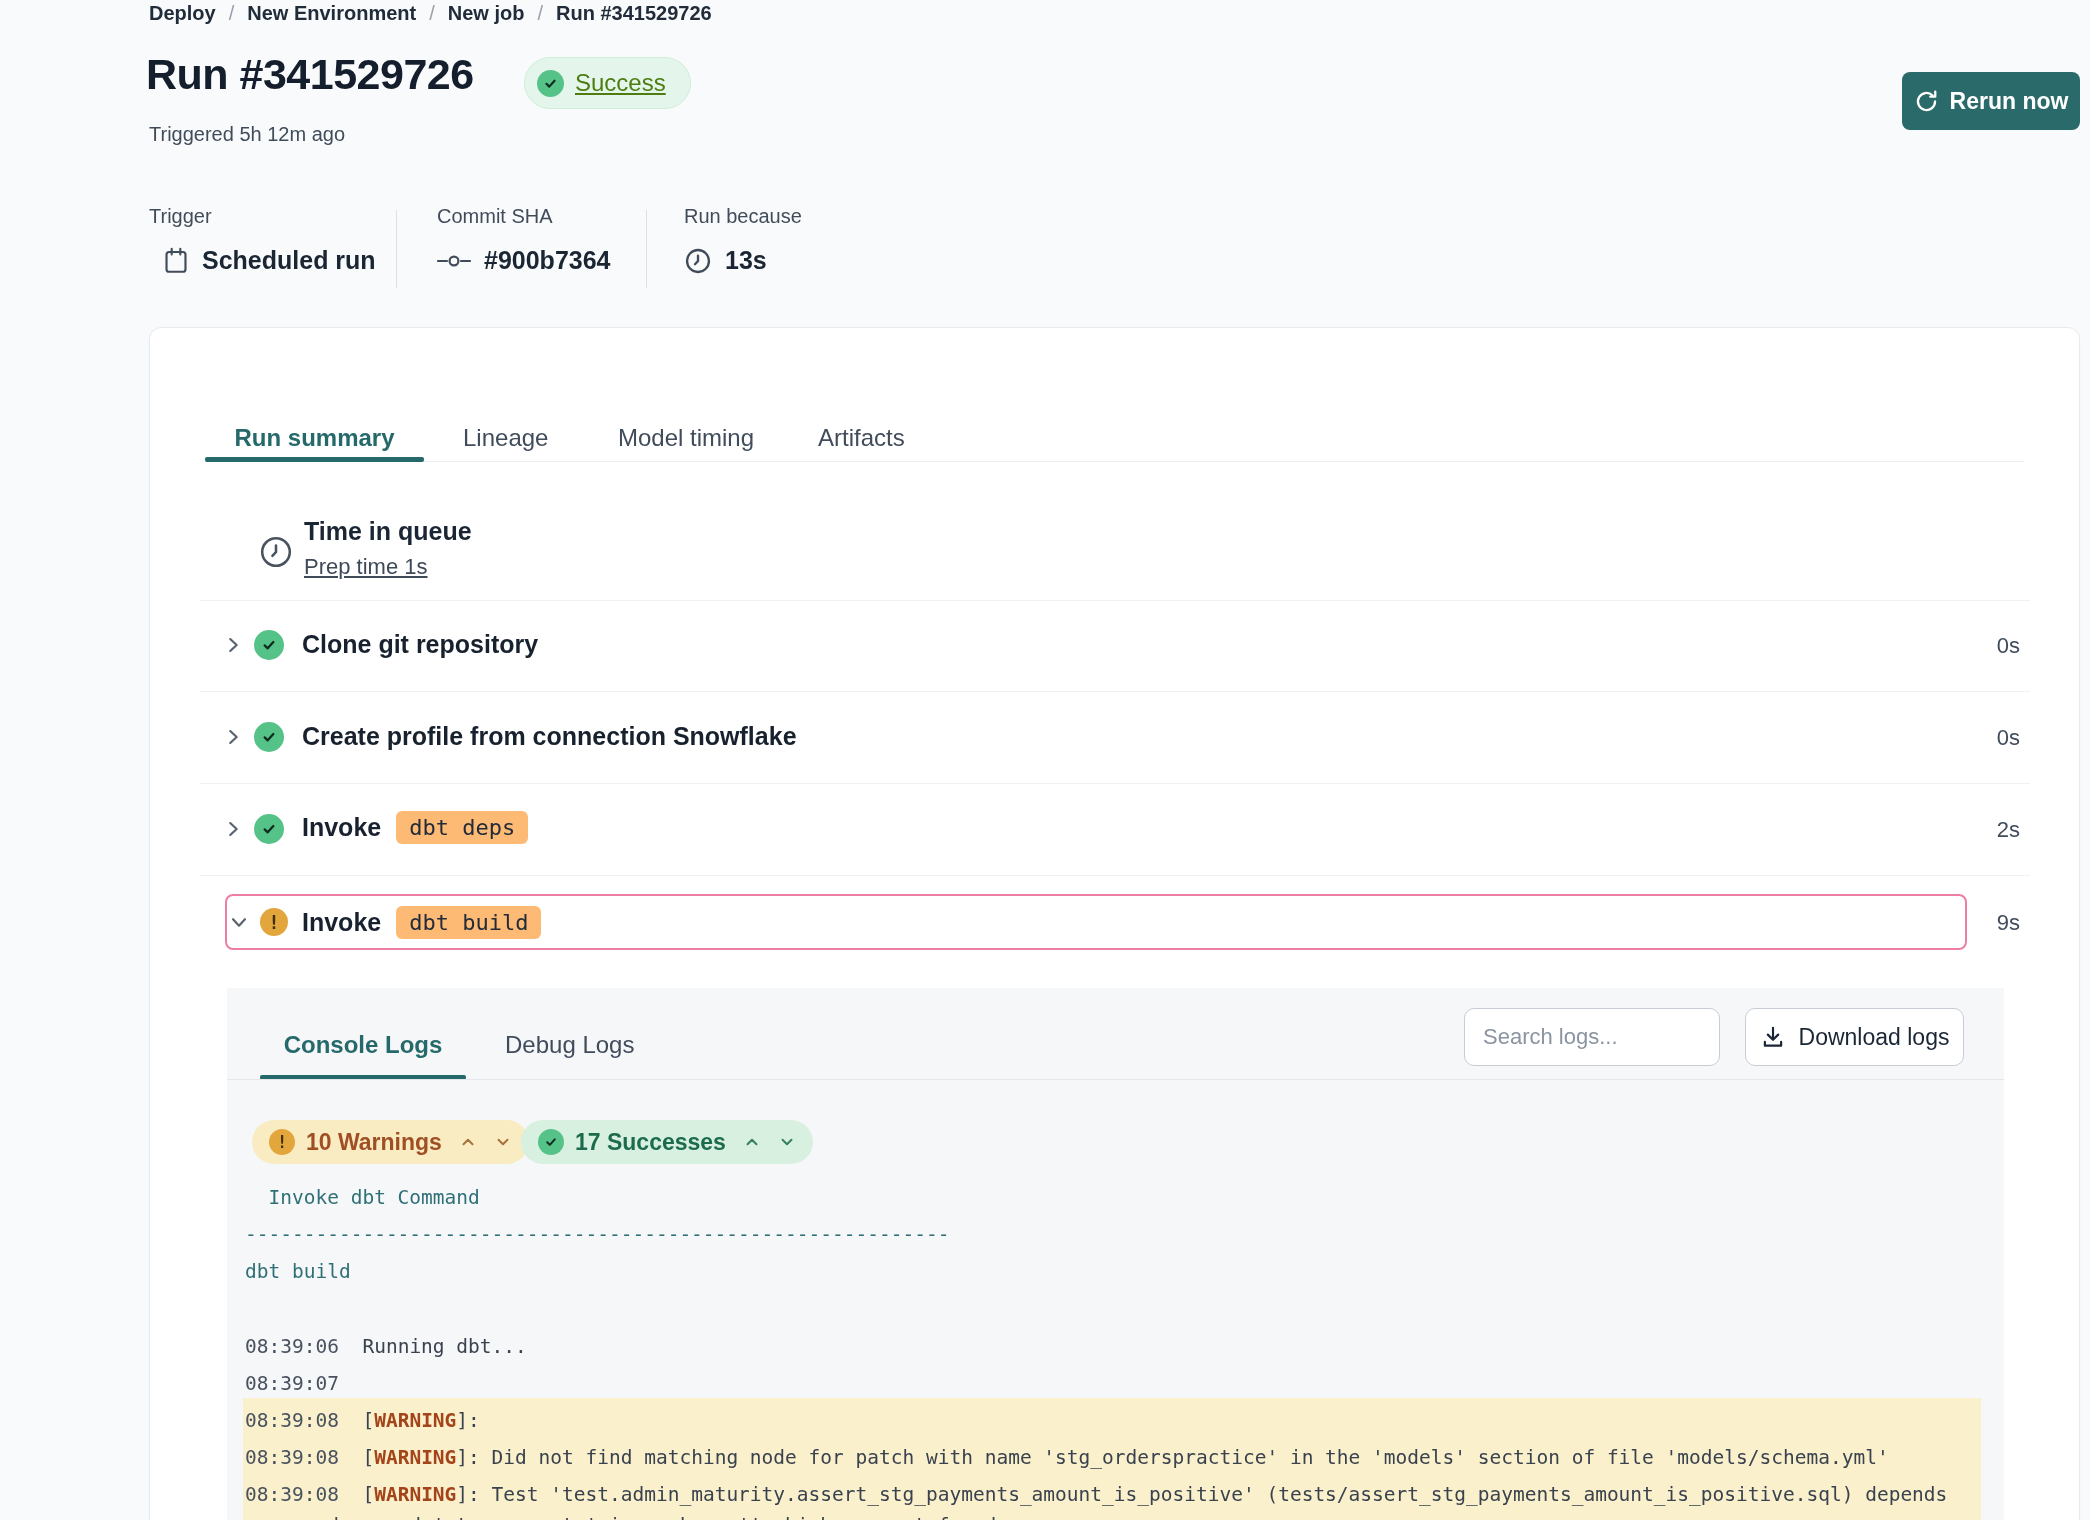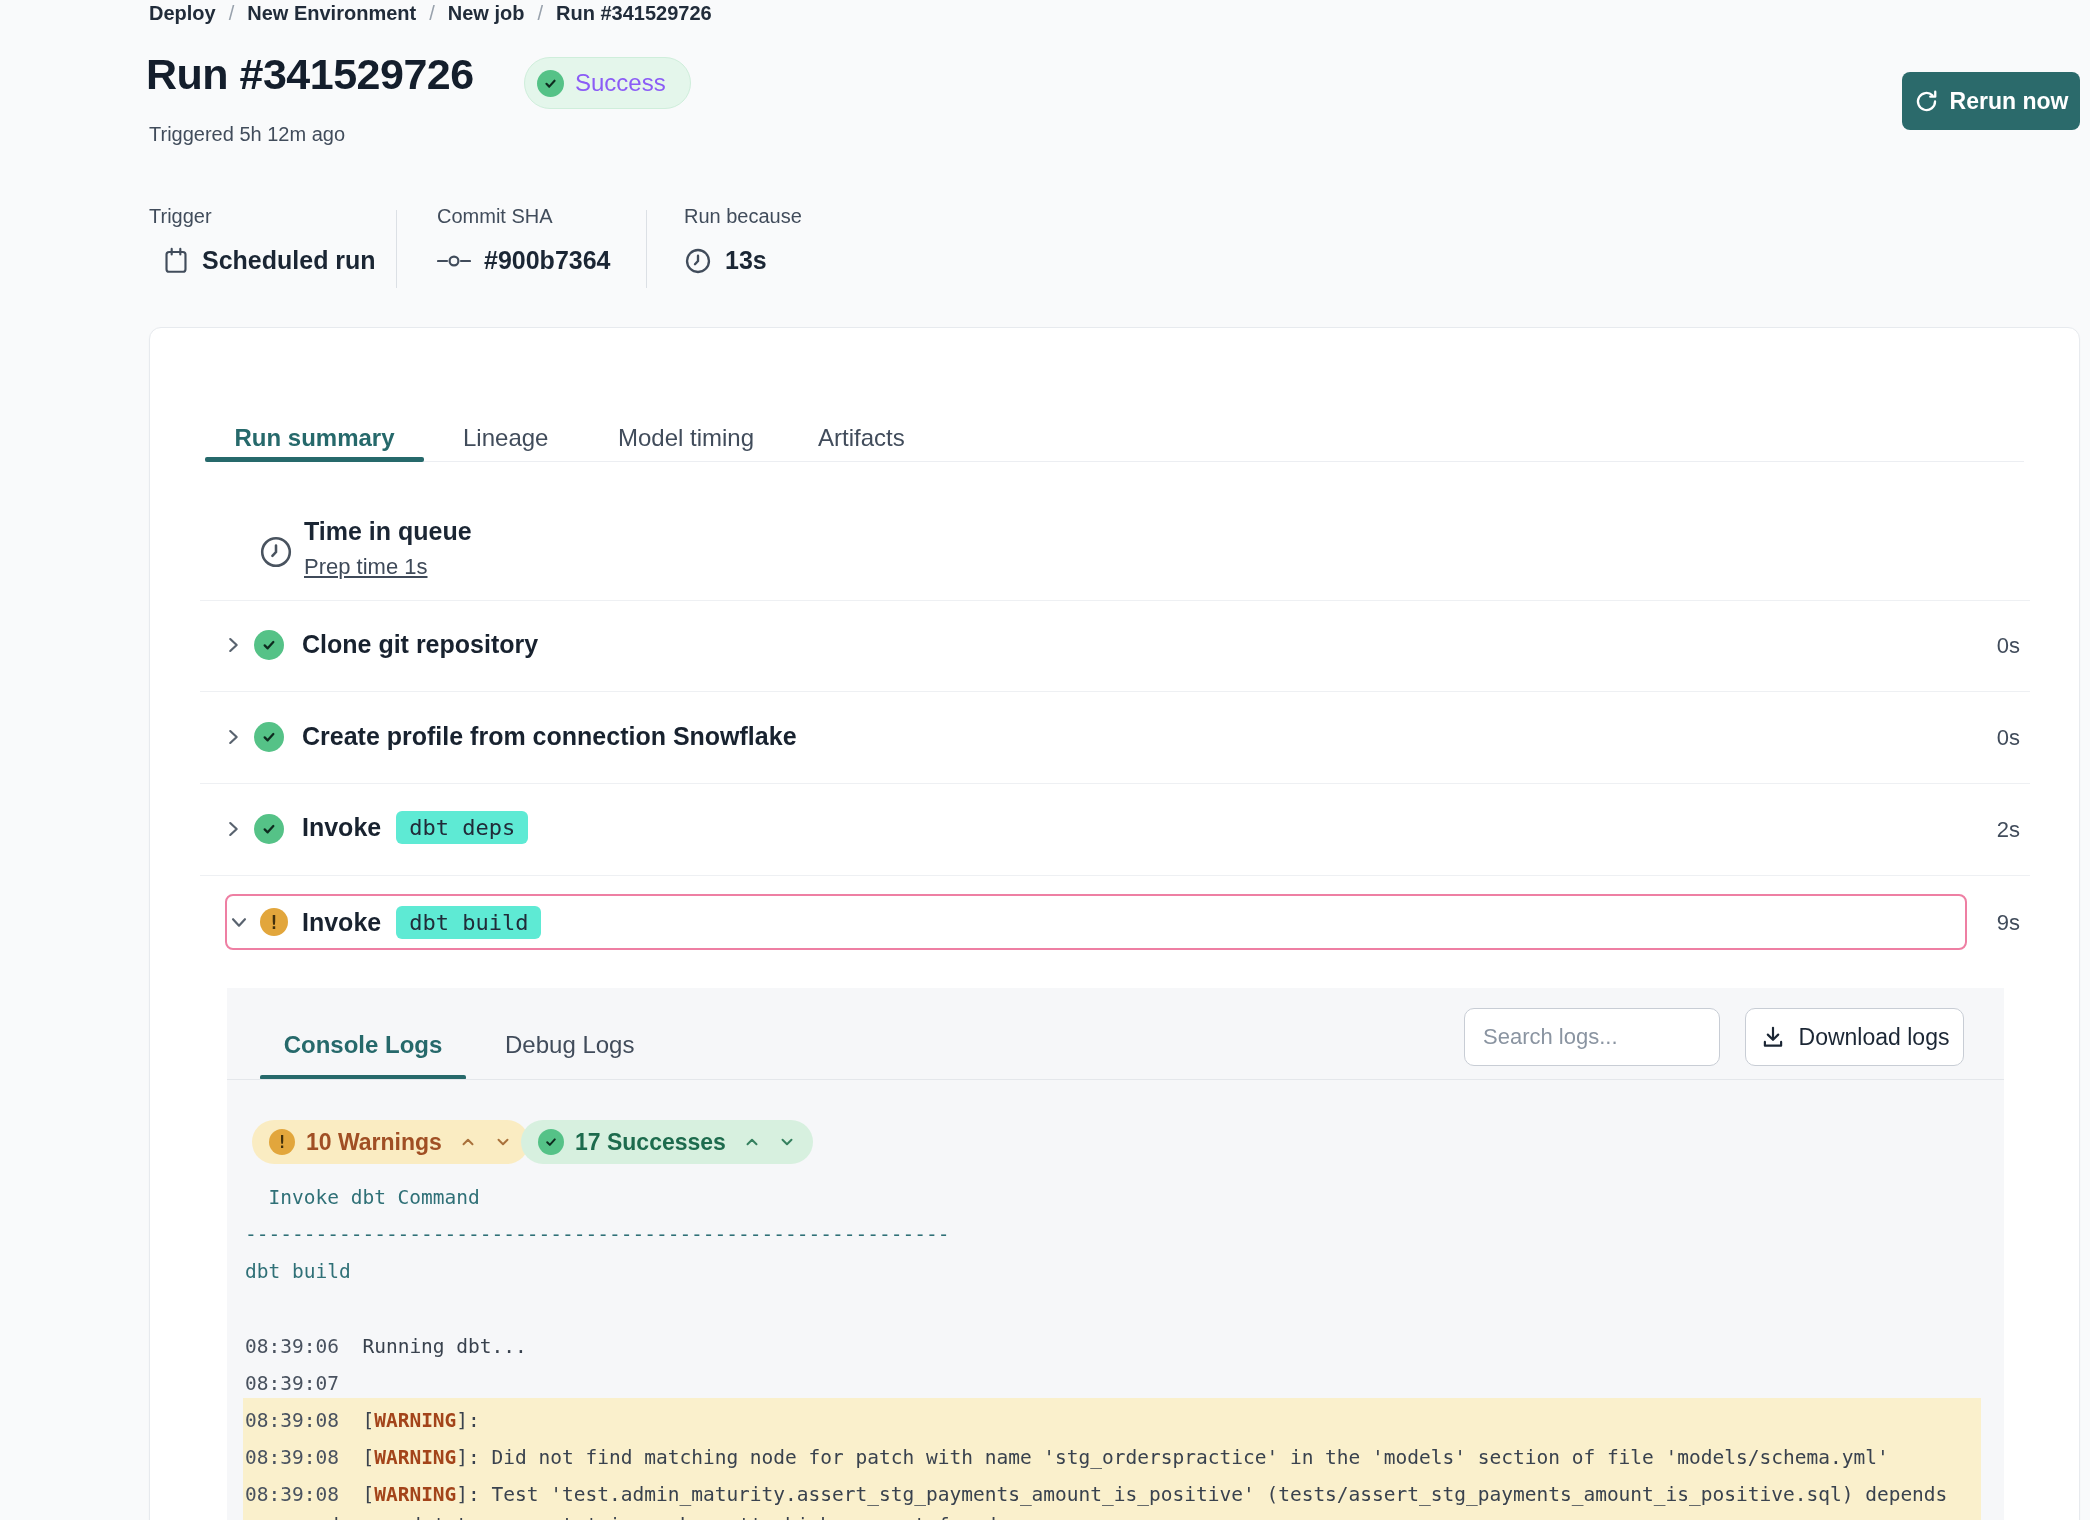--- a/index.html
+++ b/index.html
@@ -8,21 +8,21 @@
   .abs { position:absolute; }
   svg { display:block; }
 
   
   .breadcrumb { left:149px; top:2px; display:flex; gap:13px; font-size:20px; font-weight:700; color:#212C3A; align-items:center; }
   .crumb-sep { color:#98A1AC; font-weight:400; }
 
   
   .page-title { left:146px; top:50px; font-size:43px; font-weight:700; color:#141E2C; letter-spacing:-0.5px; }
   .status-badge { left:524px; top:57px; height:52px; border-radius:26px; background:#E4F6EB; border:1px solid #CFEEDB; display:flex; align-items:center; gap:11px; padding:0 24px 0 12px; }
-  .status-badge .txt { font-size:24px; color:#8b5cf6; font-weight:500; }
+  .status-badge .txt { font-size:24px; color:#4d7c0f; font-weight:500;text-decoration:underline; }
   .circle { border-radius:50%; display:flex; align-items:center; justify-content:center; }
   .c-green { background:#55C287; }
   .c-amber { background:#E2A63C; }
   .triggered { left:149px; top:123px; font-size:20px; color:#414C5B; }
   .rerun-btn { left:1902px; top:72px; width:178px; height:58px; background:#2B6A6B; border-radius:8px; display:flex; align-items:center; justify-content:center; gap:11px; color:#FFFFFF; font-size:23px; font-weight:600; cursor:pointer; }
 
   
   .meta-label { top:205px; font-size:20px; color:#414C5B; }
   .meta-value { top:246px; display:flex; align-items:center; gap:13px; font-size:25px; font-weight:600; color:#1B2634; }
   .meta-sep { top:210px; width:1px; height:78px; background:#DCE0E5; }
@@ -41,21 +41,21 @@
   .queue-icon { left:258px; top:534px; color:#49535F; }
   .queue-title { left:304px; top:517px; font-size:25px; font-weight:700; color:#1B2634; }
   .queue-link { left:304px; top:554px; font-size:22px; color:#3F4A59; text-decoration:underline; cursor:pointer; }
 
   .row-sep { left:200px; width:1830px; height:1px; background:#EEF0F3; }
 
   
   .step-chevron { left:222px; color:#59636F; }
   .step-circle { left:254px; width:30px; height:30px; }
   .step-label { left:302px; font-size:25px; font-weight:700; color:#18222F; display:flex; align-items:center; gap:15px; }
-  .cmd-chip { font-family:"DejaVu Sans Mono", monospace; font-weight:400; font-size:22px; background:#5eead4; border-radius:6px; padding:4px 13px; color:#212B39; }
+  .cmd-chip { font-family:"DejaVu Sans Mono", monospace; font-weight:400; font-size:22px; background:#fdba74; border-radius:6px; padding:4px 13px; color:#212B39; }
   .step-time { width:80px; left:1940px; text-align:right; font-size:22px; color:#414C5B; }
   .warn-box { left:225px; top:894px; width:1742px; height:56px; border:2px solid #EE7FA3; border-radius:8px; background:#FFFFFF; }
   .warn-bang { color:#41300D; font-weight:700; font-size:19px; font-family:"DejaVu Sans Mono", monospace; }
 
   
   .console-panel { left:227px; top:988px; width:1777px; height:700px; background:#F6F7F9; }
   .console-tab-active { left:260px; top:1031px; width:206px; text-align:center; font-size:24px; font-weight:700; color:#26696B; cursor:pointer; }
   .console-tab { left:505px; top:1031px; font-size:24px; color:#414C5B; cursor:pointer; }
   .console-underline { left:260px; top:1075px; width:206px; height:5px; background:#26696B; border-radius:2px; }
   .console-border { left:227px; top:1079px; width:1777px; height:1px; background:#E4E7EB; }

